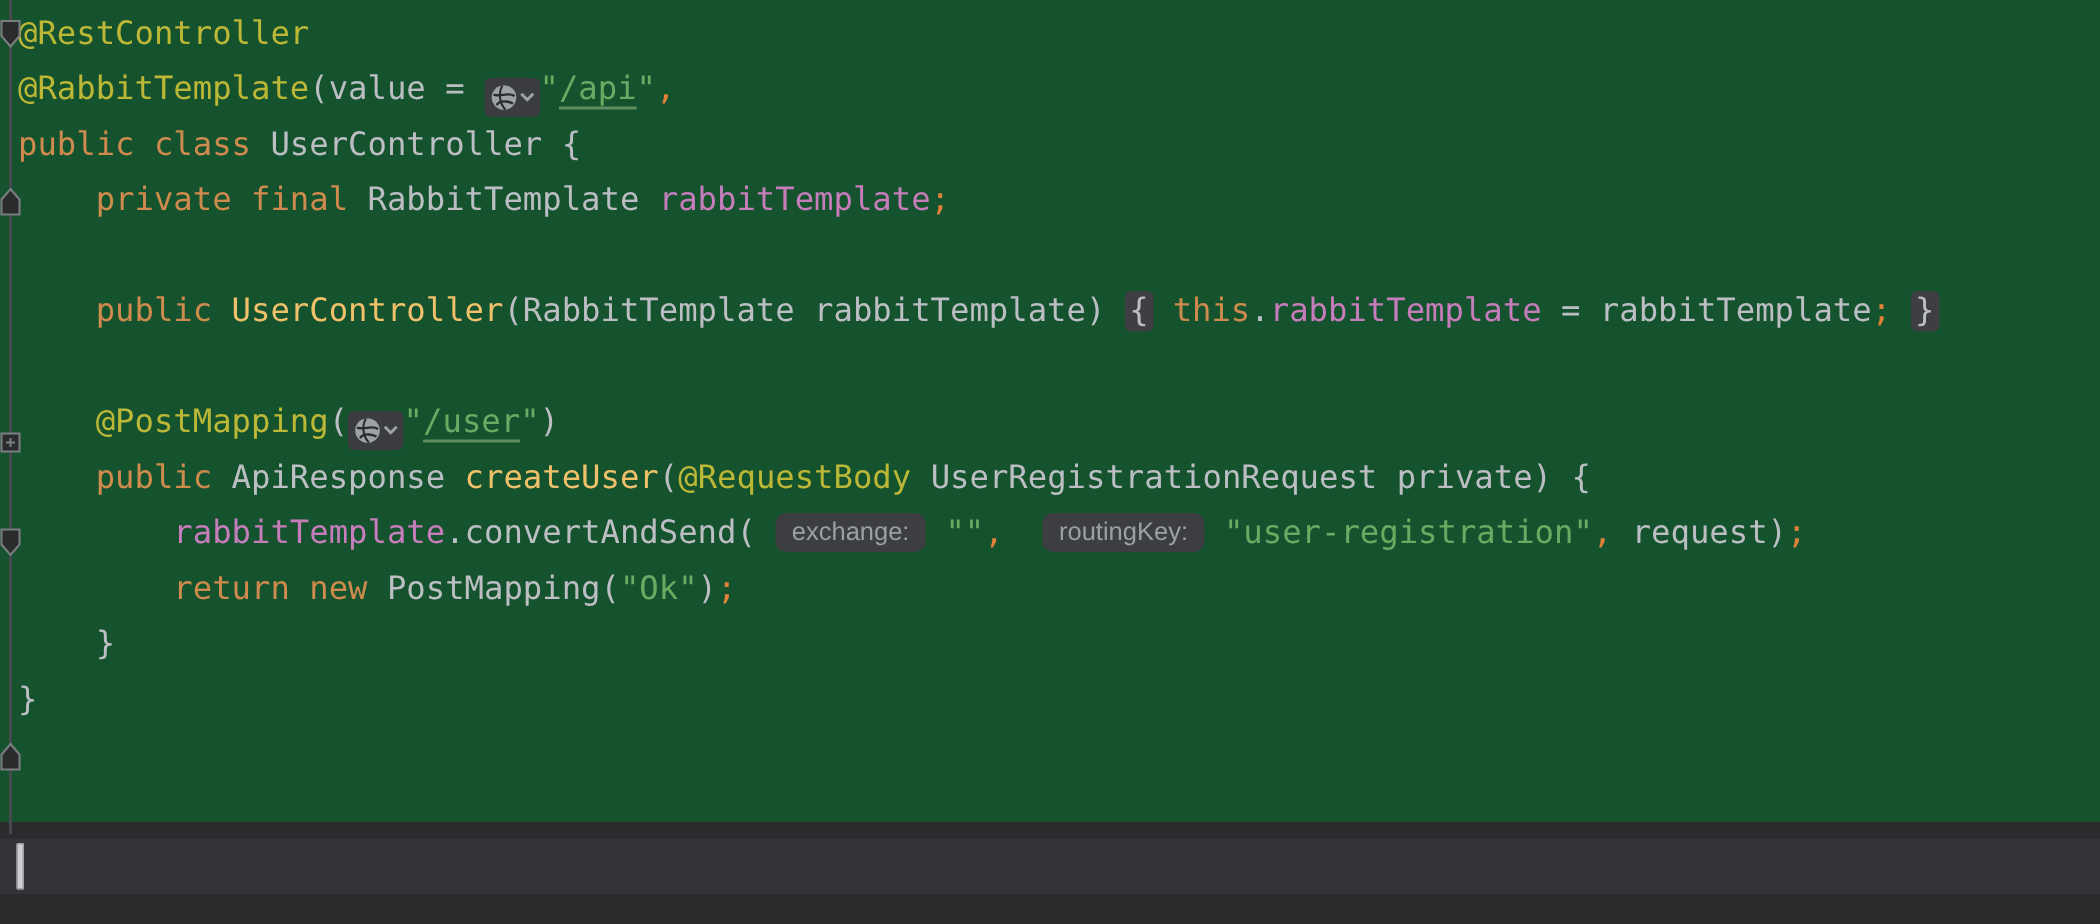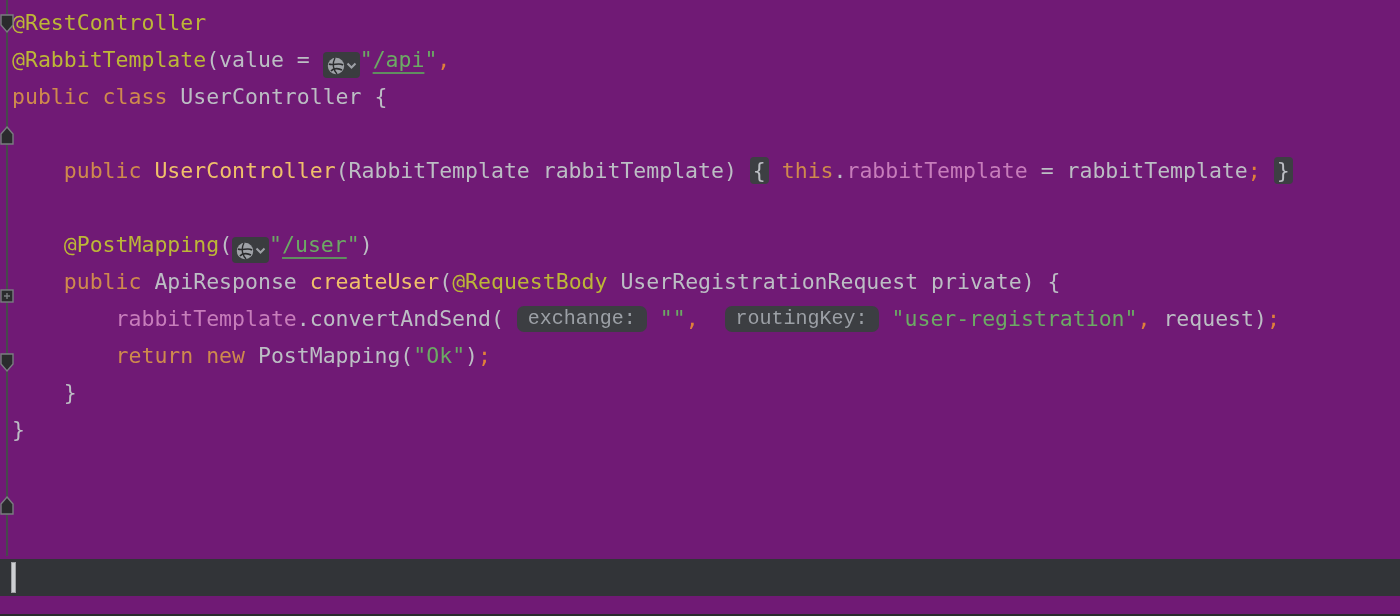--- a/index.html
+++ b/index.html
@@ -1,39 +1,39 @@
 <!DOCTYPE html>
 <html><head>
 <meta charset="utf-8">
 <style>
   html,body{margin:0;padding:0;background:#2A2B2D;}
   body{width:1400px;height:616px;overflow:hidden;}
   .editor{
-    position:relative;width:1400px;height:614px;background:#701a75;
+    position:relative;width:1400px;height:548px;background:#14532d;
     font-family:"DejaVu Sans Mono","Liberation Mono",monospace;
     font-size:21.5px;line-height:37px;color:#BCBEC4;
   }
   .fold-guide{position:absolute;left:6px;top:0;width:2px;height:556px;background:#47494C;}
   .current-line{position:absolute;left:0;top:559px;width:1400px;height:37px;background:#323438;}
   .caret{position:absolute;left:11px;top:562px;width:5px;height:31px;background:#CDCFD2;border-radius:1px;box-shadow:inset 0 0 0 1px #9FA1A4;}
   .code{position:absolute;top:4px;left:12px;right:0;z-index:2;}
   .code-line{white-space:pre;height:37px;}
   .tok-def{color:#BCBEC4;}
   .tok-kw{color:#CF8A4D;}
   .tok-ann{color:#BDB737;}
   .tok-str{color:#6CAA64;}
   .tok-url{color:#6CAA64;text-decoration:underline;text-underline-offset:5px;text-decoration-color:#618E60;text-decoration-thickness:1.5px;margin-top:16px;}
   .tok-field{color:#C77DBB;}
   .tok-const{color:#C77DBB;font-style:italic;}
   .tok-mdecl{color:#F0C06A;}
   .tok-punct{color:#E0803A;}
   .fold-brace{background:#3D3F43;border-radius:4px;padding:1px 3px;}
   .inlay{
     display:inline-block;background:#3C3E42;color:#9CA0A6;border-radius:7px;
-    font-family:Liberation Mono, monospace;font-size:20px;line-height:24px;
+    font-family:Liberation Sans, sans-serif;font-size:17px;line-height:24px;
     padding:1px 11px;vertical-align:2px;
   }
   .globe-pill{
     display:inline-block;background:#3A3C3F;border-radius:4px;height:26px;
     padding:0 3px;vertical-align:-5px;line-height:26px;white-space:nowrap;
   }
   .globe-pill svg{vertical-align:middle;}
   .marker{position:absolute;left:0;z-index:3;}
 </style>
 </head>
@@ -46,20 +46,21 @@
       <div class="code-line"><span class="tok-ann">@RestController</span></div>
       <div class="code-line"><span class="tok-ann">@RabbitTemplate</span><span class="tok-def">(value = </span><span class="globe-pill"><svg width="20" height="20" viewBox="0 0 20 20">
             <circle cx="10" cy="10" r="8.2" fill="#9EA1A6"></circle>
             <path d="M3 8 C7 10,13 6,17 9" stroke="#2A2B2D" stroke-width="1.6" fill="none"></path>
             <path d="M5 15 C8 11,14 13,16 14" stroke="#2A2B2D" stroke-width="1.6" fill="none"></path>
             <path d="M9 2 C6 7,7 14,11 18" stroke="#2A2B2D" stroke-width="1.4" fill="none"></path>
           </svg><svg width="11" height="8" viewBox="0 0 11 8">
             <path d="M1.5 1.5 L5.5 5.5 L9.5 1.5" stroke="#9EA1A6" stroke-width="2" fill="none"></path>
           </svg></span><span class="tok-str">"</span><span class="tok-url">/api</span><span class="tok-str">"</span><span class="tok-punct">,</span></div>
       <div class="code-line"><span class="tok-kw">public class</span><span class="tok-def"> UserController {</span></div>
+      <div class="code-line"><span class="tok-def">    </span><span class="tok-kw">private final</span><span class="tok-def"> RabbitTemplate </span><span class="tok-field">rabbitTemplate</span><span class="tok-punct">;</span></div>
       <div class="code-line"></div>
       <div class="code-line"><span class="tok-def">    </span><span class="tok-kw">public</span><span class="tok-def"> </span><span class="tok-mdecl">UserController</span><span class="tok-def">(RabbitTemplate rabbitTemplate) </span><span class="fold-brace tok-def">{</span><span class="tok-def"> </span><span class="tok-kw">this</span><span class="tok-def">.</span><span class="tok-field">rabbitTemplate</span><span class="tok-def"> = rabbitTemplate</span><span class="tok-punct">;</span><span class="tok-def"> </span><span class="fold-brace tok-def">}</span></div>
       <div class="code-line"></div>
       <div class="code-line"><span class="tok-def">    </span><span class="tok-ann">@PostMapping</span><span class="tok-def">(</span><span class="globe-pill"><svg width="20" height="20" viewBox="0 0 20 20">
             <circle cx="10" cy="10" r="8.2" fill="#9EA1A6"></circle>
             <path d="M3 8 C7 10,13 6,17 9" stroke="#2A2B2D" stroke-width="1.6" fill="none"></path>
             <path d="M5 15 C8 11,14 13,16 14" stroke="#2A2B2D" stroke-width="1.6" fill="none"></path>
             <path d="M9 2 C6 7,7 14,11 18" stroke="#2A2B2D" stroke-width="1.4" fill="none"></path>
           </svg><svg width="11" height="8" viewBox="0 0 11 8">
             <path d="M1.5 1.5 L5.5 5.5 L9.5 1.5" stroke="#9EA1A6" stroke-width="2" fill="none"></path>

